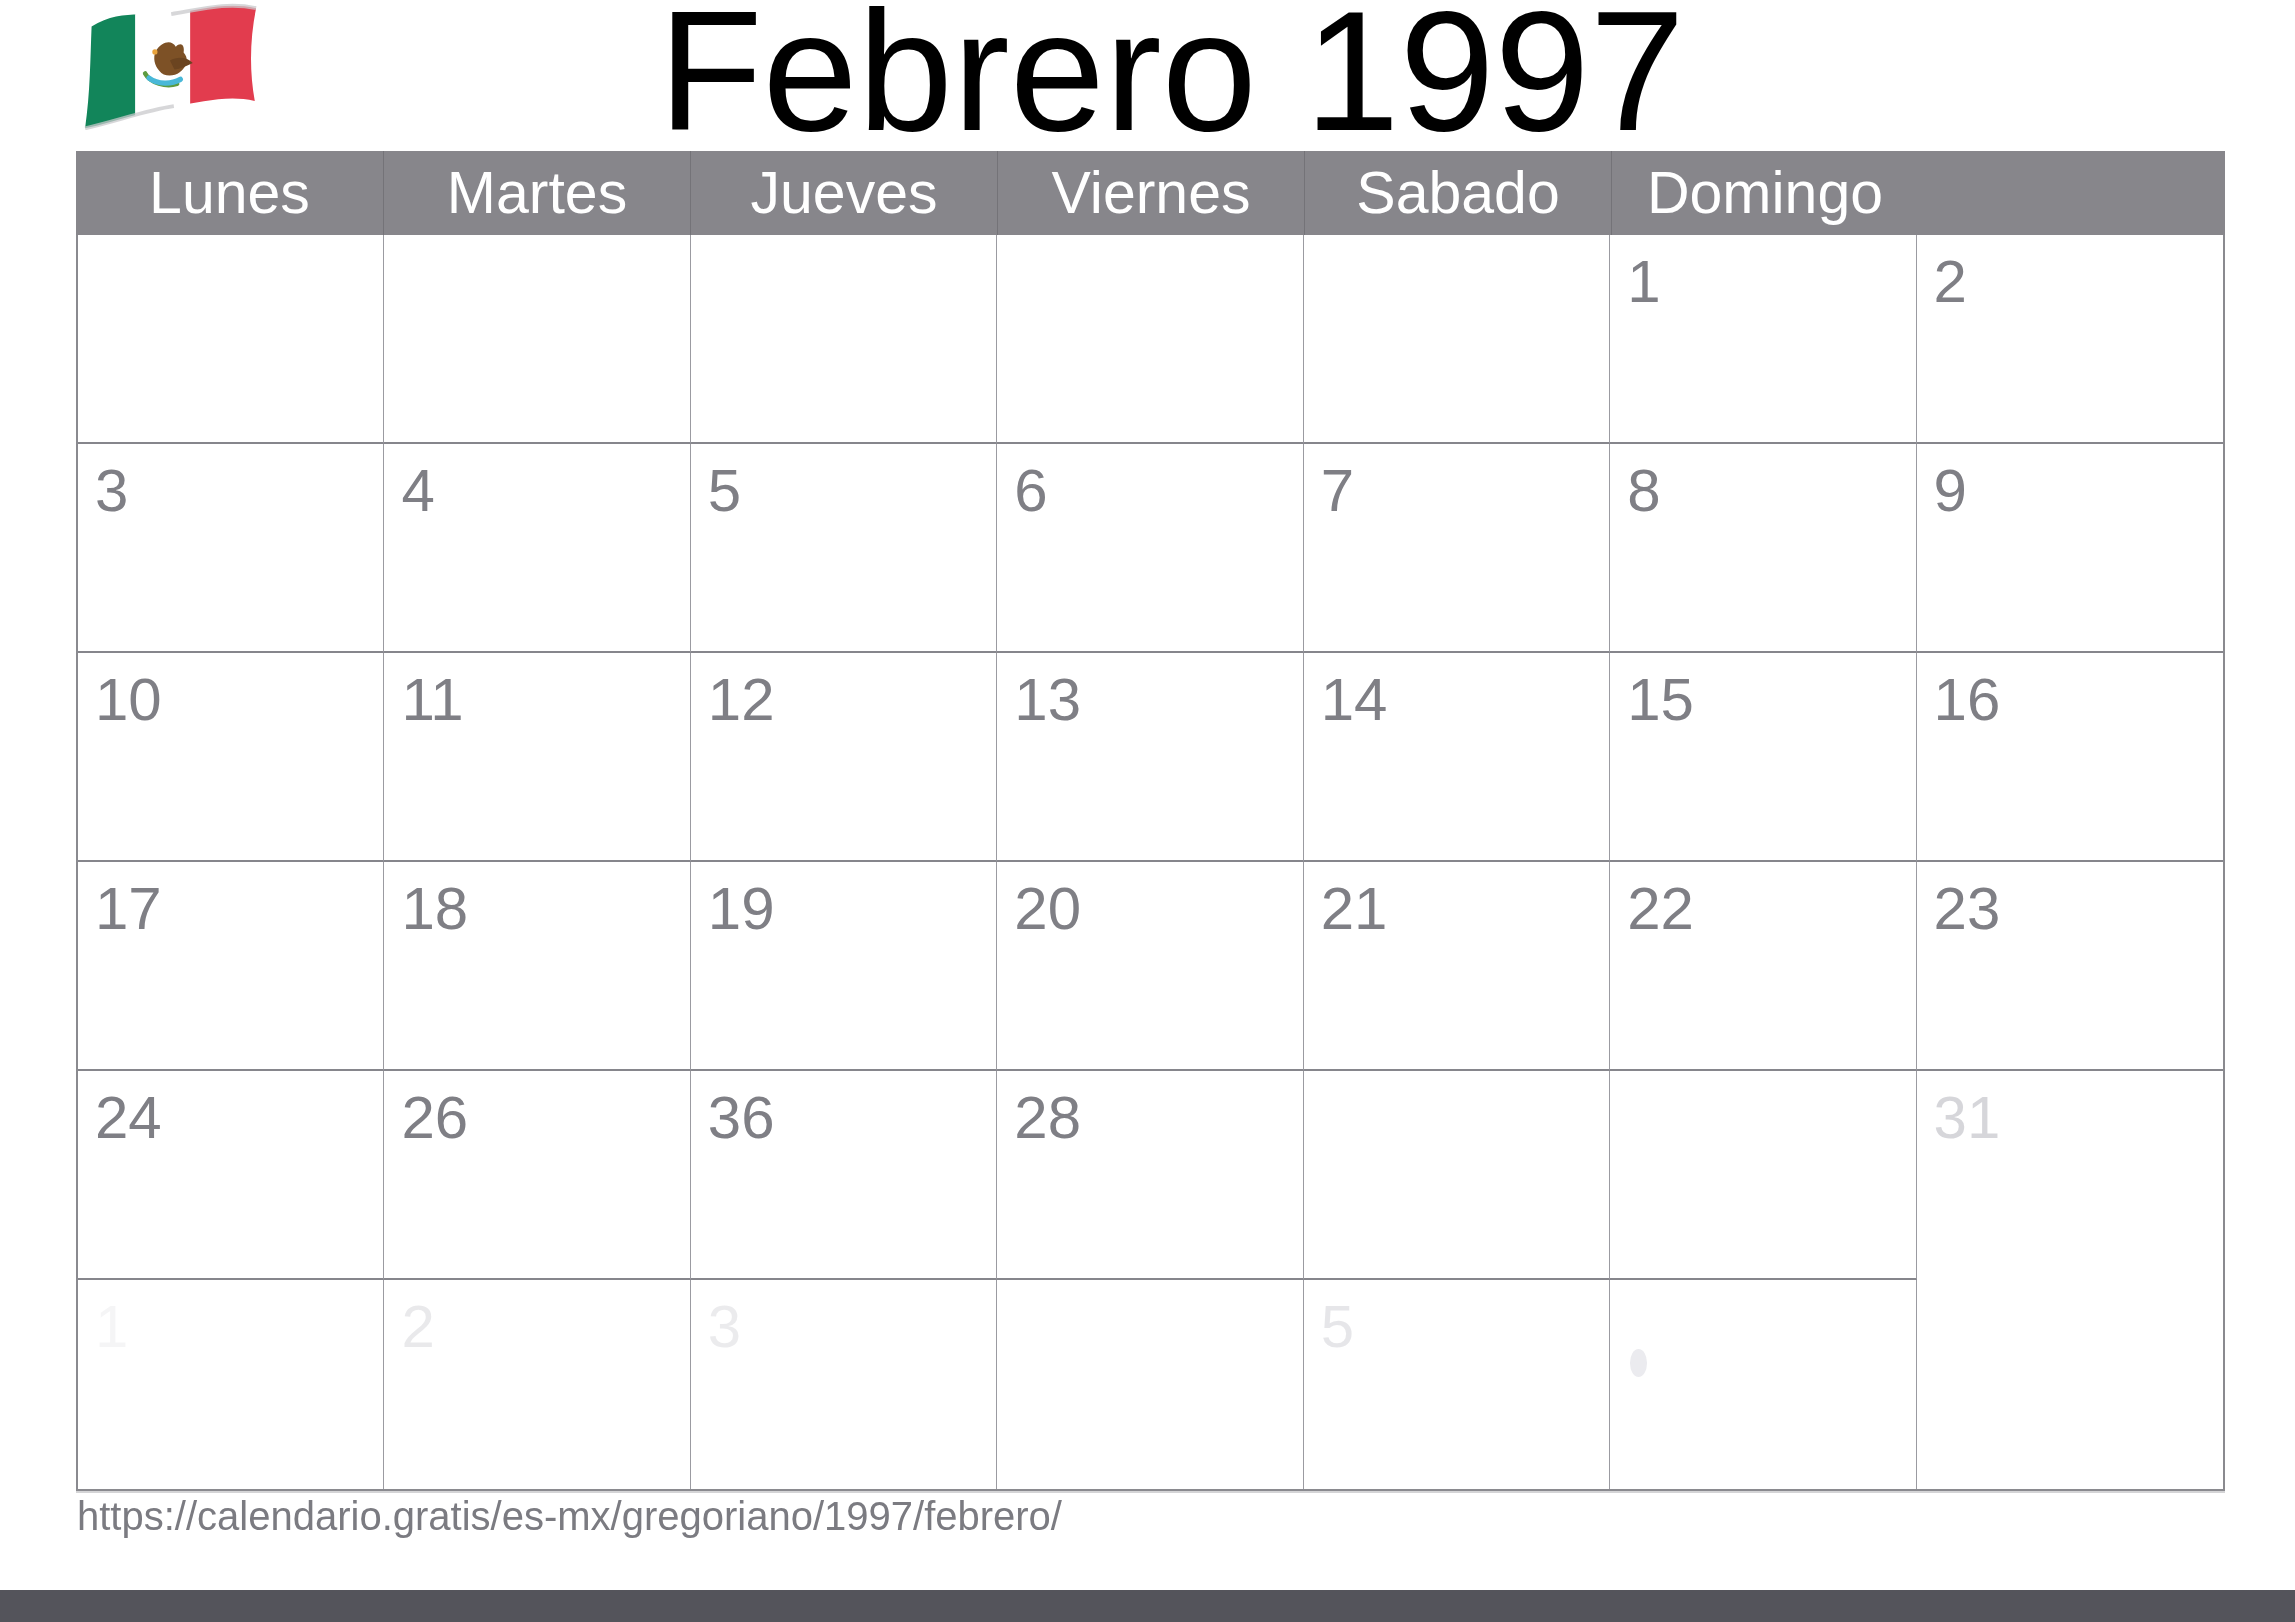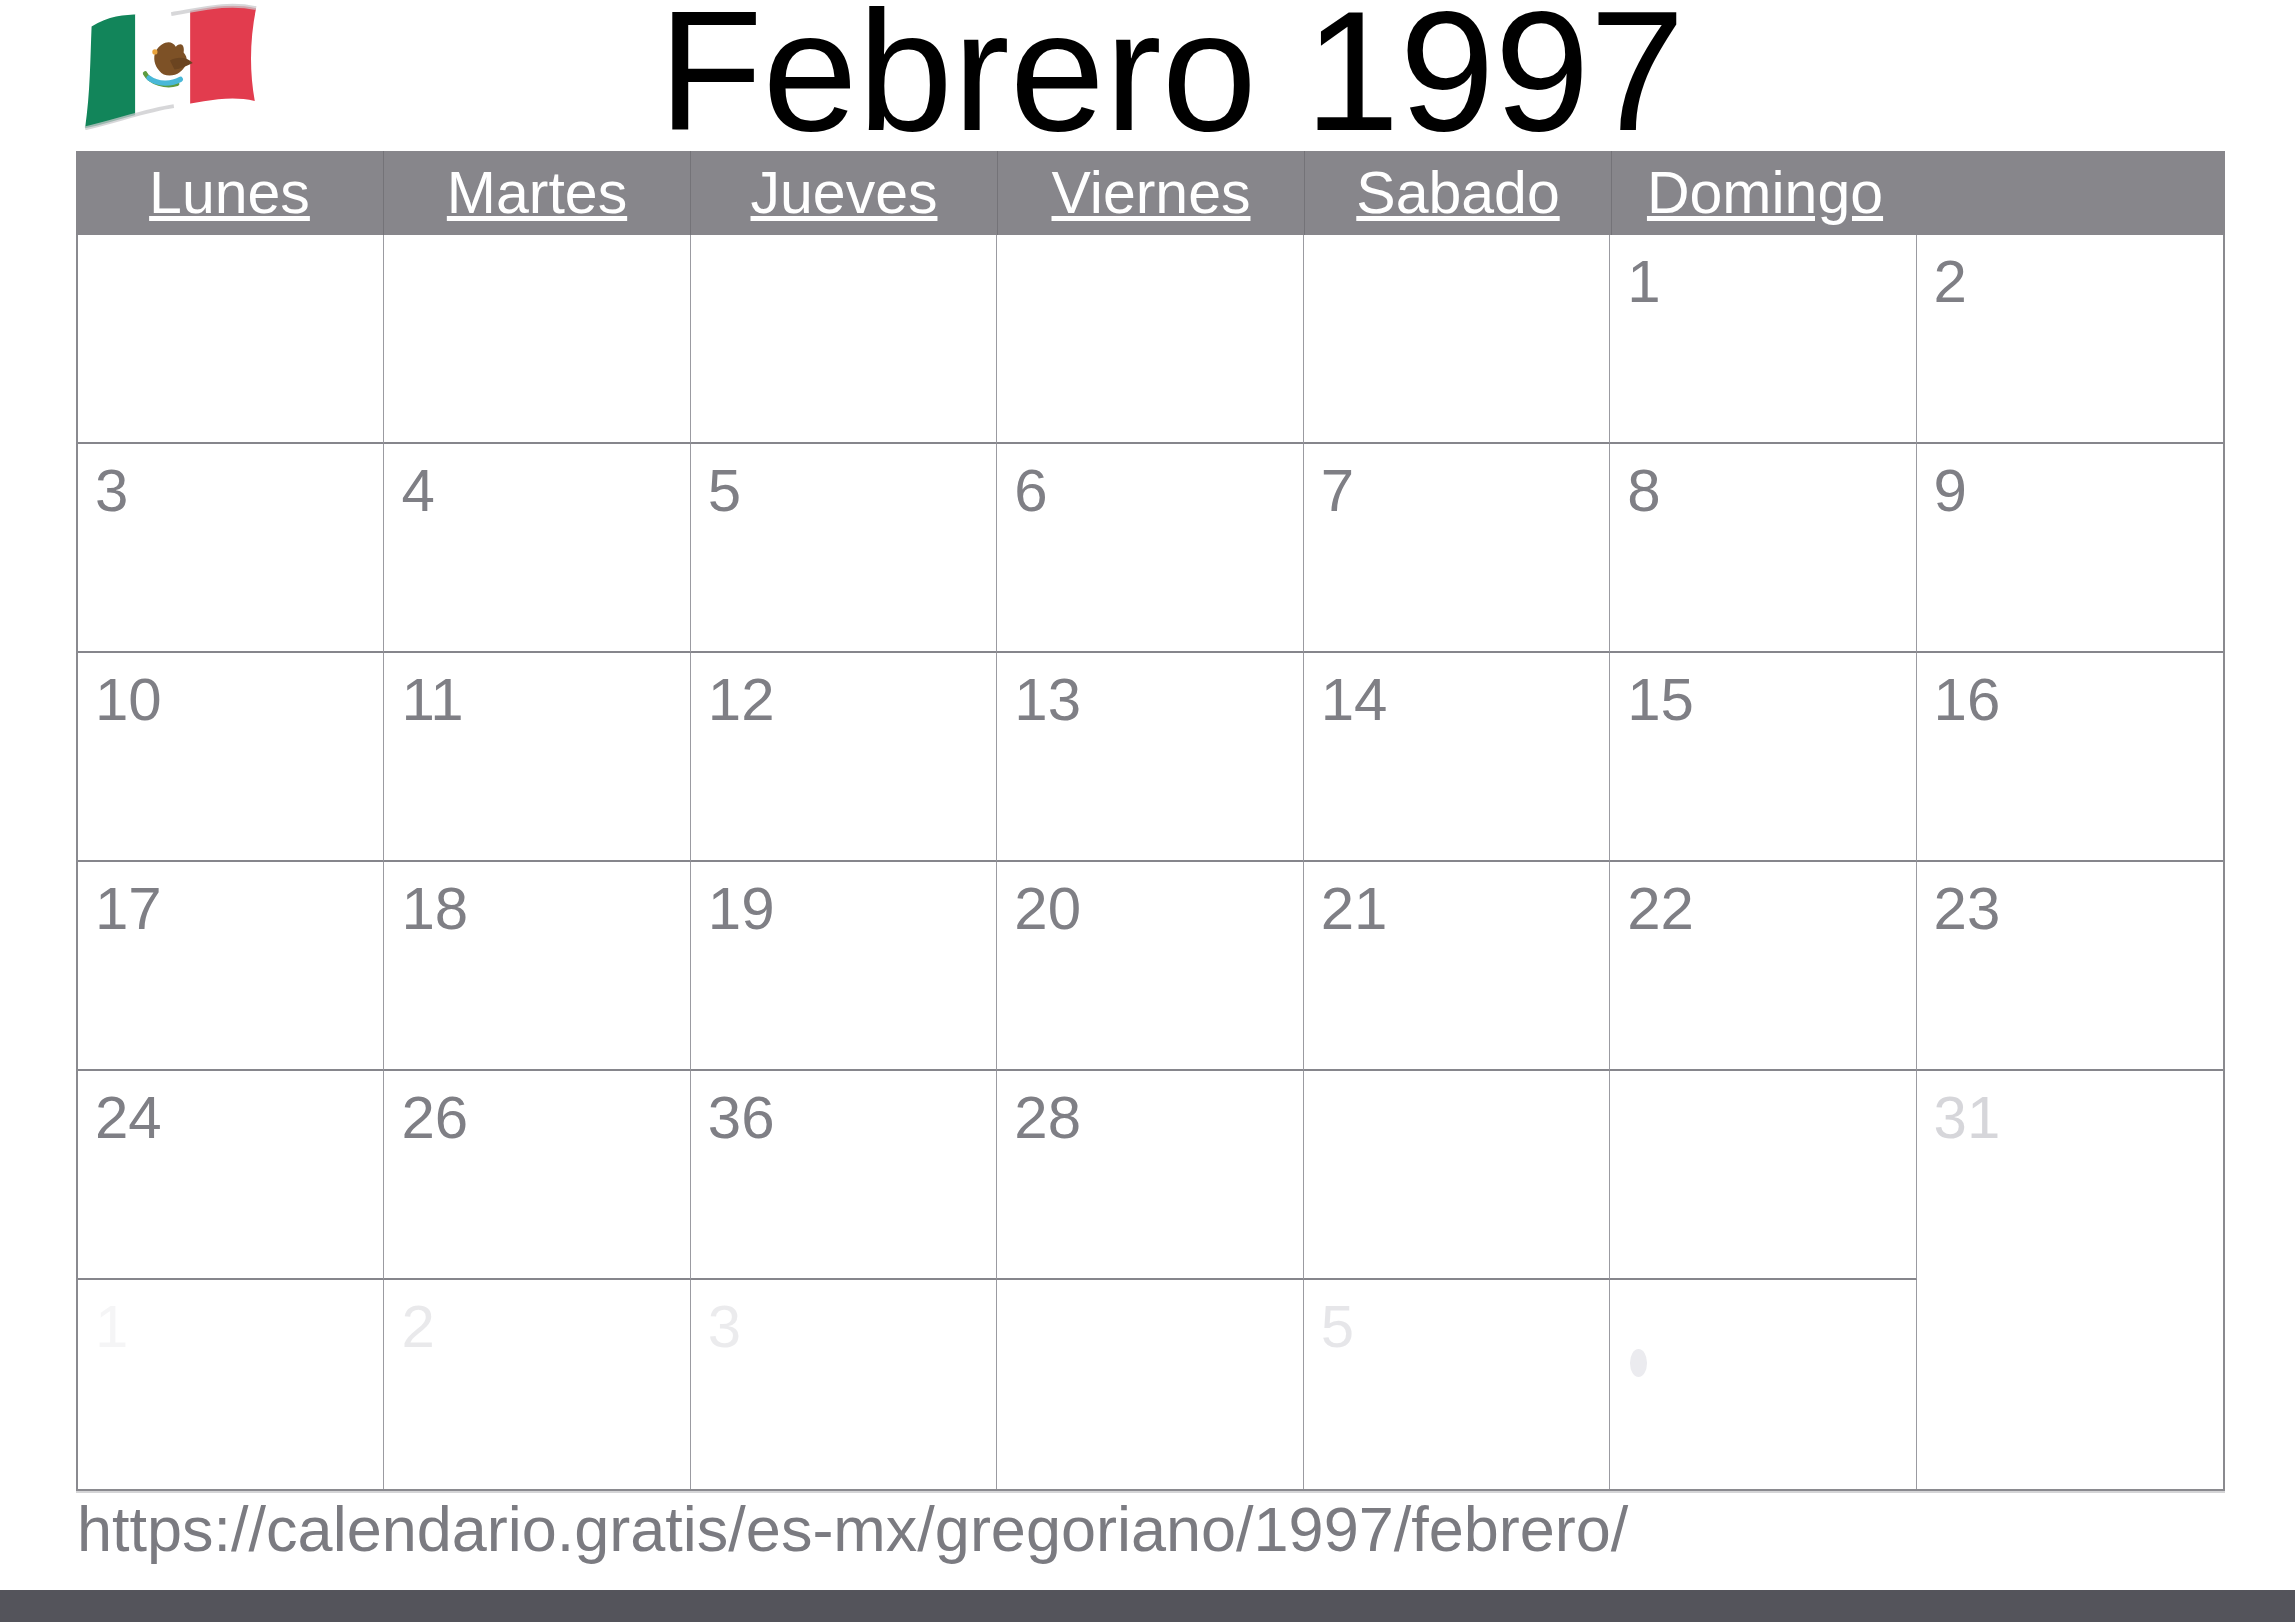--- a/index.html
+++ b/index.html
@@ -36,21 +36,20 @@
     height: 84px;
     background: #87868b;
   }
   .th {
     display: flex; align-items: center; justify-content: center;
     color: #ffffff;
     font-size: 59px;
     border-left: 1.3px solid rgba(50,50,55,0.22);
     overflow: hidden;
     white-space: nowrap;
-    text-decoration: underline;
   }
   .th:first-child { border-left: none; }
 
   .tbody {
     display: grid;
     grid-template-columns: repeat(7, 1fr);
     grid-auto-rows: 209px;
     border-left: 2px solid #8a8a8f;
     border-right: 2px solid #8a8a8f;
     border-bottom: 2px solid #8a8a8f;
@@ -82,21 +81,21 @@
   .blob {
     position: absolute; left: 20px; top: 69px;
     width: 17px; height: 27.5px;
     border-radius: 50%;
     background: #ebebef;
   }
 
   
   .url {
     position: absolute; left: 77px; top: 1493px;
-    font-size: 63px;
+    font-size: 40px;
     line-height: 1.15;
     color: #7b7b81;
     white-space: nowrap;
   }
 
   
   .bottom-bar {
     position: absolute; left: 0; top: 1590px;
     width: 2295px; height: 33px;
     background: #54545b;

